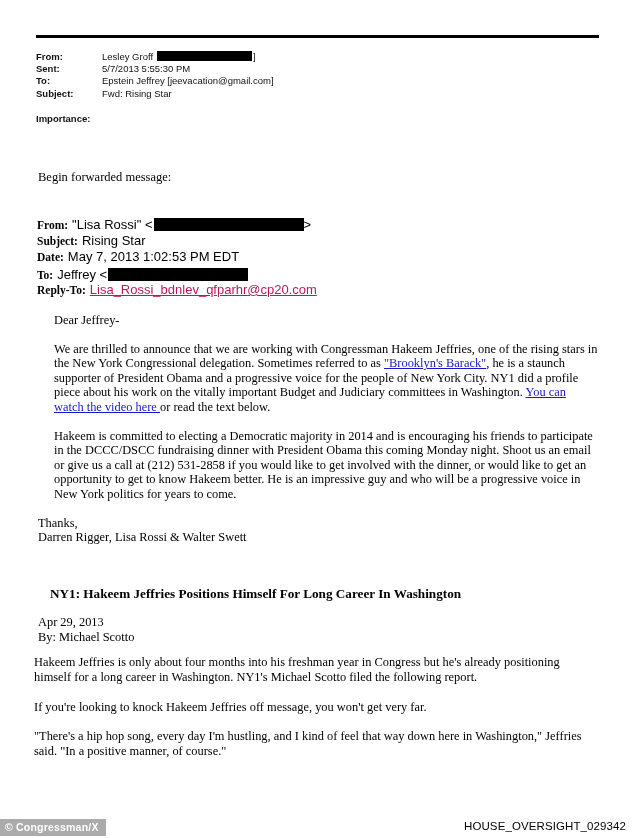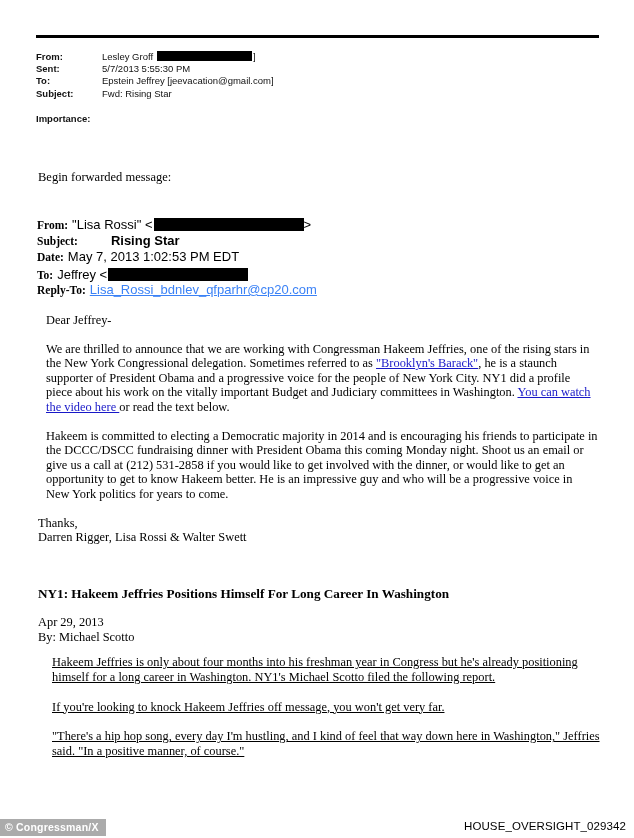--- a/index.html
+++ b/index.html
@@ -97,76 +97,75 @@
   .fh-label {
     font-family: "Liberation Serif", serif;
     font-weight: bold;
     font-size: 11.5px;
     margin-right: 4px;
   }
   .fh-val-sans {
     font-family: "Liberation Sans", sans-serif;
     font-size: 13px;
   }
-  .fh-val-sans.bold { font-weight: bold; margin-left: 29px; }
+  .fh-val-sans.bold { font-weight: normal; }
   .redact.h2 { width: 150px; height: 13px; position: relative; top: 2px; margin: 0 0px 0 1px; }
   .redact.h3 { width: 140px; height: 13px; position: relative; top: 2px; margin: 0 0px 0 1px; }
   .link-sans {
     font-family: "Liberation Sans", sans-serif;
     font-size: 13px;
-    color: #3b82f6;
+    color: #be185d;
     text-decoration: underline;
   }
 
   
   .body-text {
     position: absolute;
     left: 38px;
     top: 313px;
     width: 560px;
     font-family: "Liberation Serif", serif;
     font-size: 12.4px;
     line-height: 14.6px;
     text-align: left;
   }
-  .body-text p { margin: 0 0 14px 8px; }
+  .body-text p { margin: 0 0 14px 16px; }
   .body-text a, .inline-link {
     color: #1818c8;
     text-decoration: underline;
   }
   .sig { margin-top: 0; }
   .sig div { line-height: 14.6px; }
 
   
   .article-head {
     position: absolute;
-    left: 38px;
+    left: 50px;
     top: 586px;
     width: 560px;
     font-family: "Liberation Serif", serif;
     font-weight: bold;
     font-size: 13.2px;
     line-height: 16px;
   }
   .article-meta {
     position: absolute;
     left: 38px;
     top: 615px;
     width: 560px;
     font-size: 12.4px;
     line-height: 15.2px;
   }
   .article-body {
     position: absolute;
-    left: 52px;
+    left: 34px;
     top: 655px;
     width: 560px;
     font-size: 12.4px;
     line-height: 14.8px;
-    text-decoration: underline;
   }
   .article-body p { margin: 0 0 15px 0; }
 
   
   .watermark {
     position: absolute;
     left: 0px;
     top: 819px;
     padding: 2px 7px 3px 5px;
     background: rgba(120,120,120,0.62);

